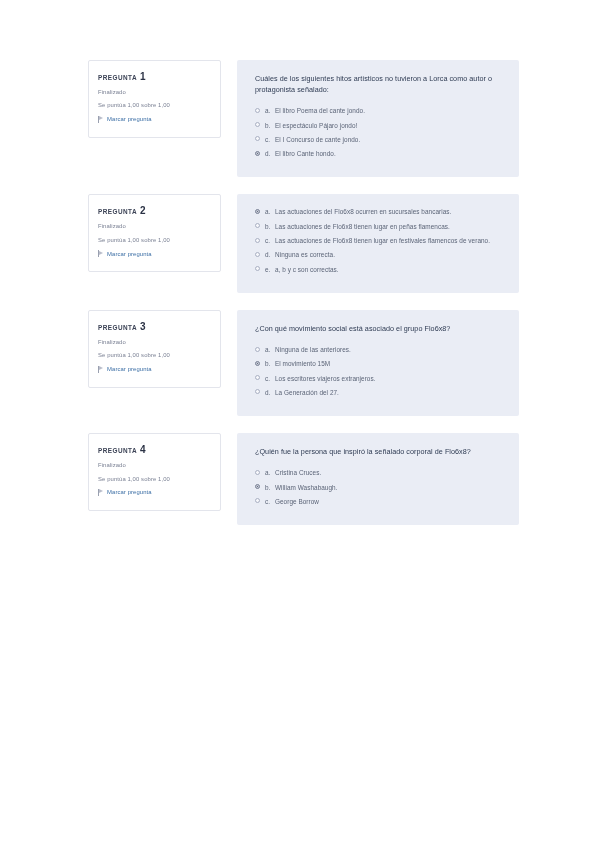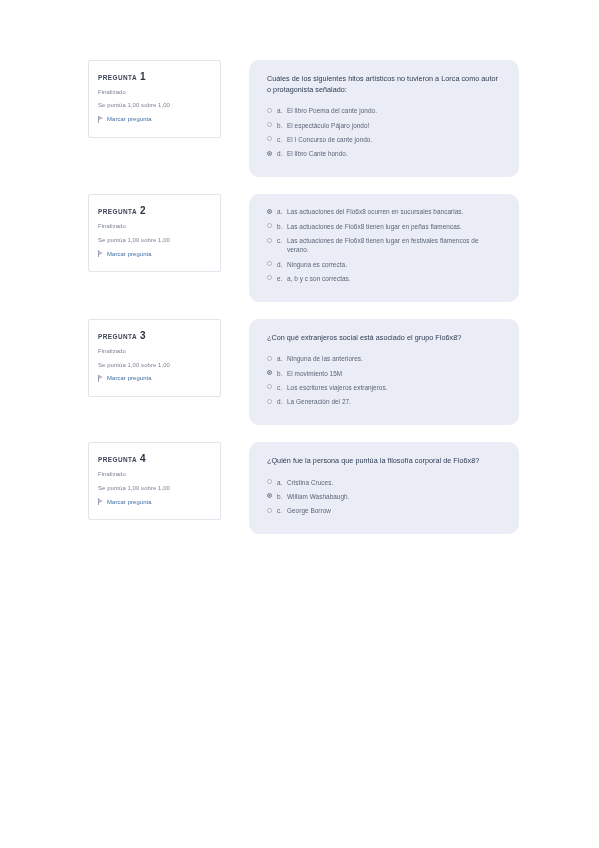--- a/index.html
+++ b/index.html
@@ -90,23 +90,23 @@
     border-left: 4px solid #b9bdca;
   }
   .qinfo-flag-label {
     font-size: 5.9px;
     color: #3b6ea5;
     letter-spacing: 0.1px;
   }
   
   .qpanel {
     flex: 1 1 auto;
-    margin-left: 28px;
+    margin-left: 16px;
     background: #eaedf5;
-    border-radius: 10px;
+    border-radius: 2px;
     padding: 13px 18px 14px 18px;
     min-height: 78px;
   }
   .qtext {
     font-size: 7.2px;
     color: #2d3a52;
     line-height: 1.55;
     margin: 0 0 11px 0;
     letter-spacing: 0.05px;
     max-width: 248px;
@@ -237,21 +237,21 @@
         <div class="qinfo">
           <div class="qinfo-title"><span>PREGUNTA</span><span class="qnum">3</span></div>
           <div class="qinfo-state">Finalizado</div>
           <div class="qinfo-grade">Se puntúa 1,00 sobre 1,00</div>
           <div class="qinfo-flag">
             <span class="flag-icon"></span>
             <span class="qinfo-flag-label">Marcar pregunta</span>
           </div>
         </div>
         <div class="qpanel">
-          <p class="qtext">¿Con qué extranjeros social está asociado el grupo Flo6x8?</p>
+          <p class="qtext">¿Con qué movimiento social está asociado el grupo Flo6x8?</p>
           <ul class="answers">
             <li class="answer">
               <span class="radio"></span>
               <span class="ans-letter">a.</span>
               <span class="ans-text">Ninguna de las anteriores.</span>
             </li>
             <li class="answer">
               <span class="radio checked"></span>
               <span class="ans-letter">b.</span>
               <span class="ans-text">El movimiento 15M</span>
@@ -273,21 +273,21 @@
         <div class="qinfo">
           <div class="qinfo-title"><span>PREGUNTA</span><span class="qnum">4</span></div>
           <div class="qinfo-state">Finalizado</div>
           <div class="qinfo-grade">Se puntúa 1,00 sobre 1,00</div>
           <div class="qinfo-flag">
             <span class="flag-icon"></span>
             <span class="qinfo-flag-label">Marcar pregunta</span>
           </div>
         </div>
         <div class="qpanel">
-          <p class="qtext">¿Quién fue la persona que puntúa la filosofía corporal de Flo6x8?</p>
+          <p class="qtext">¿Quién fue la persona que inspiró la señalado corporal de Flo6x8?</p>
           <ul class="answers">
             <li class="answer">
               <span class="radio"></span>
               <span class="ans-letter">a.</span>
               <span class="ans-text">Cristina Cruces.</span>
             </li>
             <li class="answer">
               <span class="radio checked"></span>
               <span class="ans-letter">b.</span>
               <span class="ans-text">William Washabaugh.</span>

